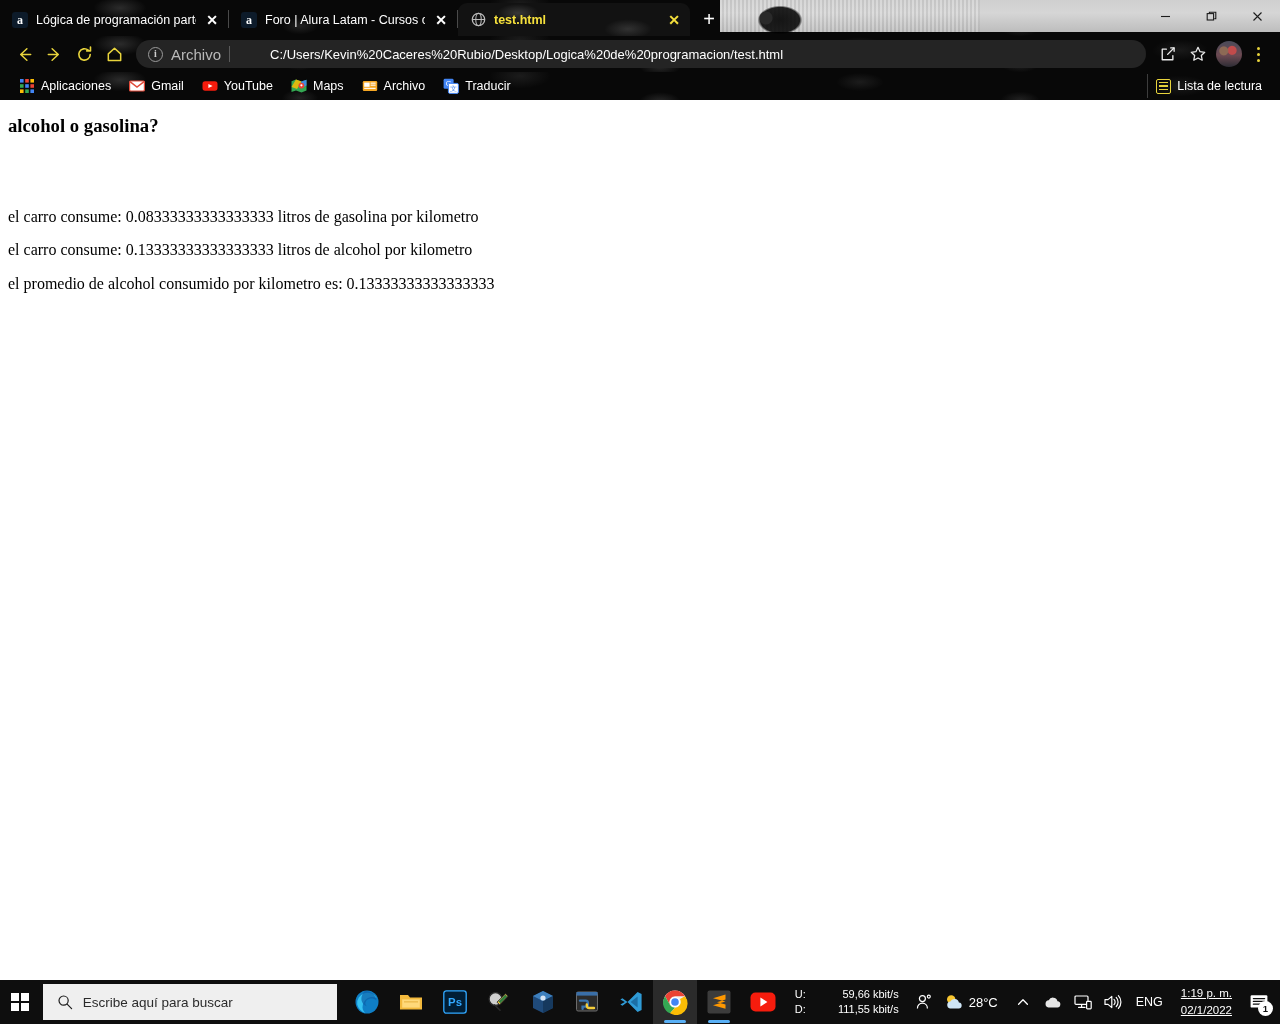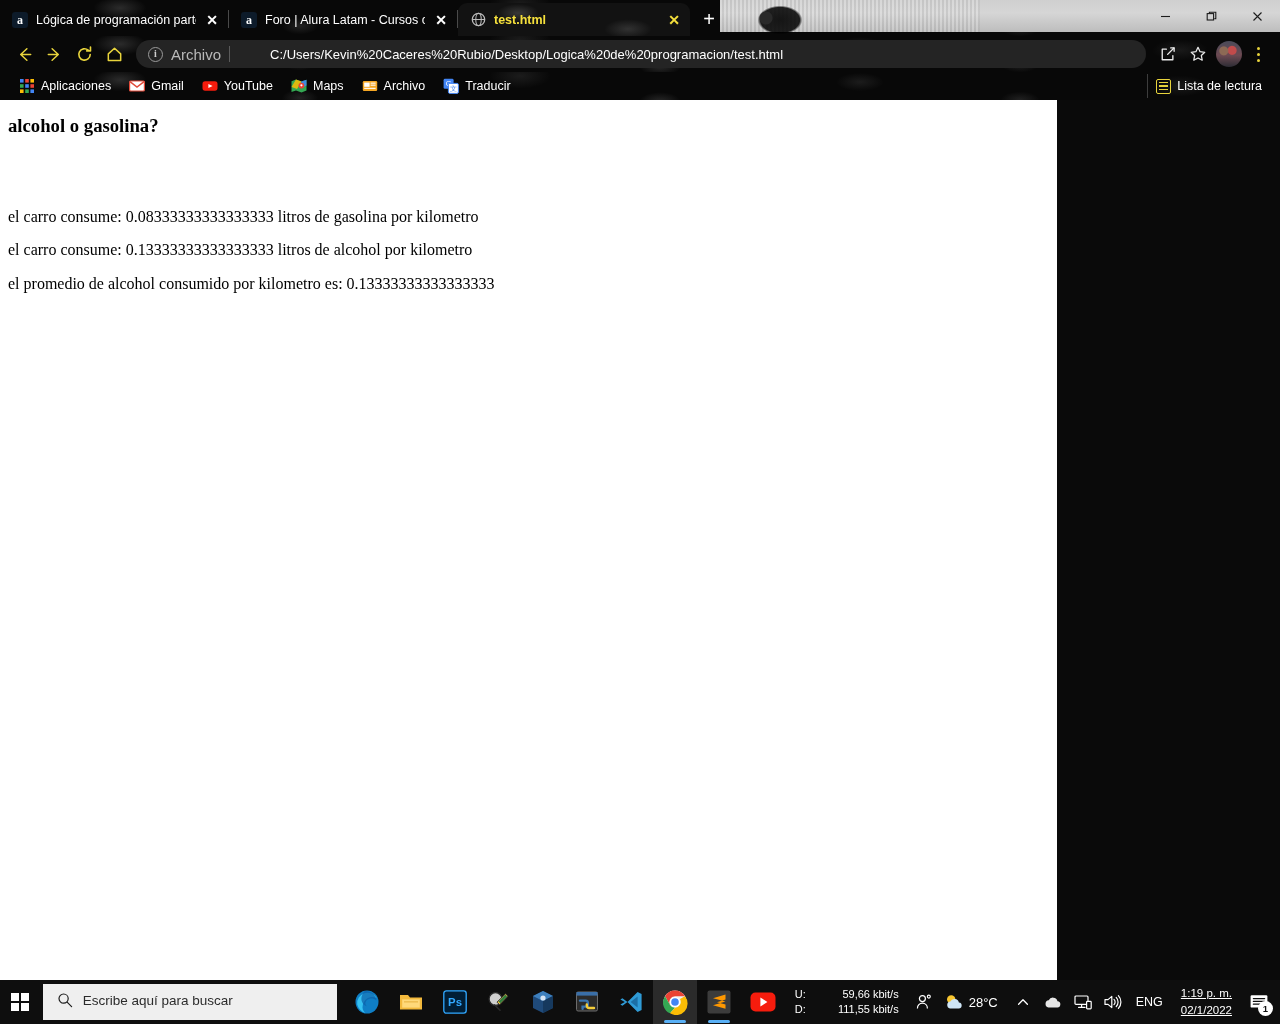--- a/index.html
+++ b/index.html
@@ -242,21 +242,21 @@
     border: 1.6px solid #e8d43c; border-radius: 2px;
     display: flex; flex-direction: column; justify-content: center; gap: 2px;
     padding: 2px;
   }
   .rl-ico i { display: block; height: 1.6px; background: #e8d43c; width: 100%; }
 
   
   .viewport {
     position: absolute;
     top: 100px; left: 0;
-    width: 1057px; height: 880px;
+    width: 1280px; height: 880px;
     background: #ffffff;
     overflow: hidden;
   }
   .page {
     padding: 8px;
     font-family: "Liberation Serif", serif;
     color: #000000;
   }
   .page h3 {
     font-size: 18.7px;
@@ -289,22 +289,22 @@
     display: grid;
     grid-template-columns: 1fr 1fr;
     grid-template-rows: 1fr 1fr;
     gap: 2px;
   }
   .win-logo i { background: #ffffff; display: block; }
 
   .search-box {
     width: 342px; height: 36px;
     background: #efefef;
-    display: flex; align-items: flex-end; gap: 10px;
-    padding: 12px 14px;
+    display: flex; align-items: center; gap: 10px;
+    padding: 0 14px;
     margin-left: 2px;
   }
   .search-box .mag { width: 16px; height: 16px; flex: 0 0 16px; color: #1d1d1d; }
   .search-ph { font-size: 13.5px; color: #2b2b2b; }
 
   .tb-icons { display: flex; align-items: flex-start; height: 44px; margin-left: 8px; }
   .tbi {
     width: 44px; height: 44px;
     display: flex; align-items: center; justify-content: center;
     position: relative;

